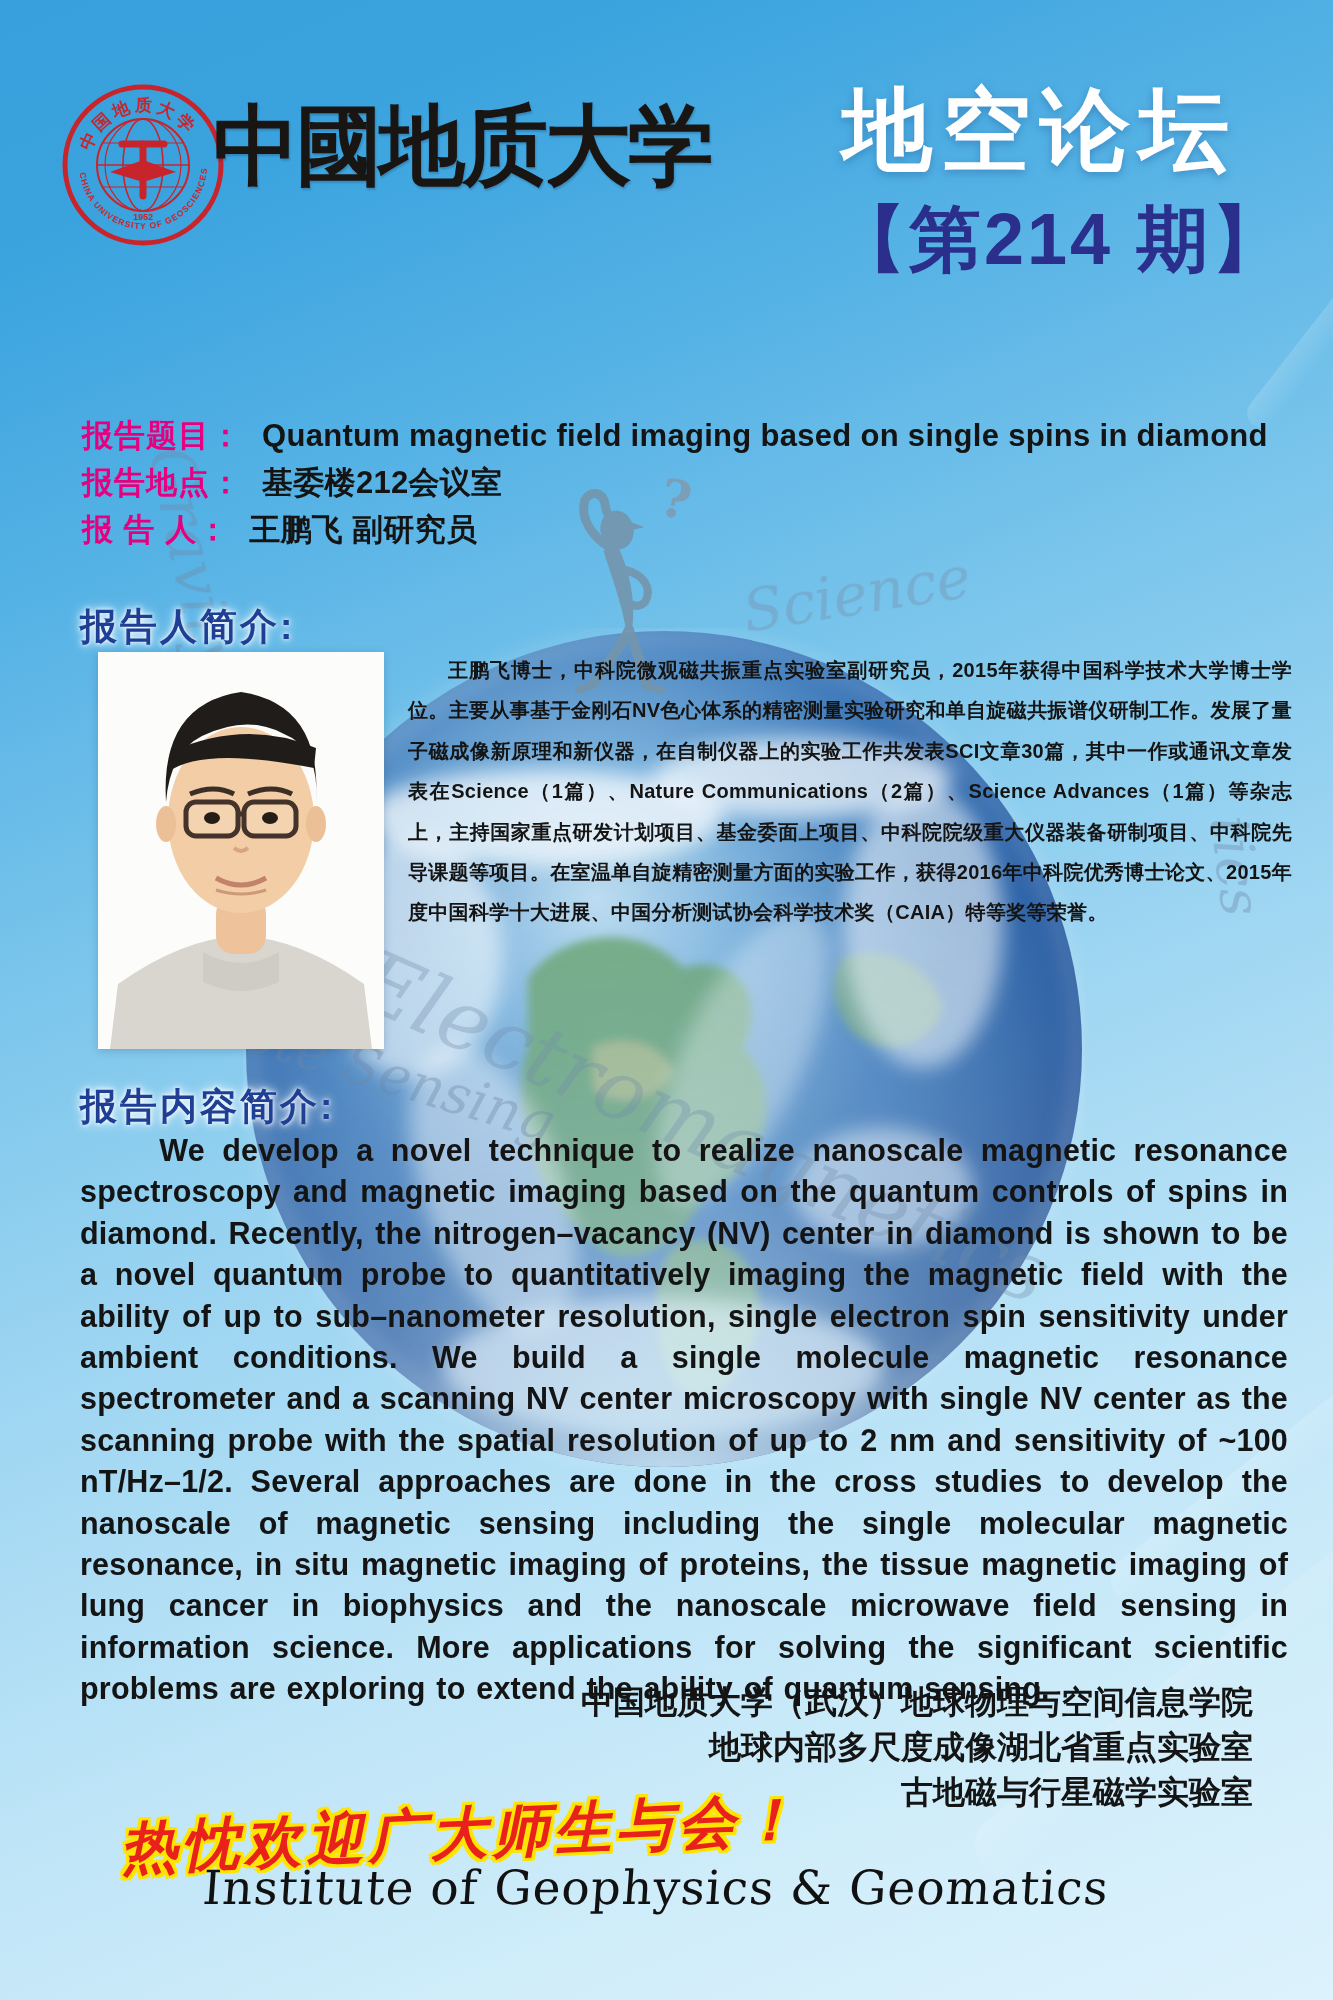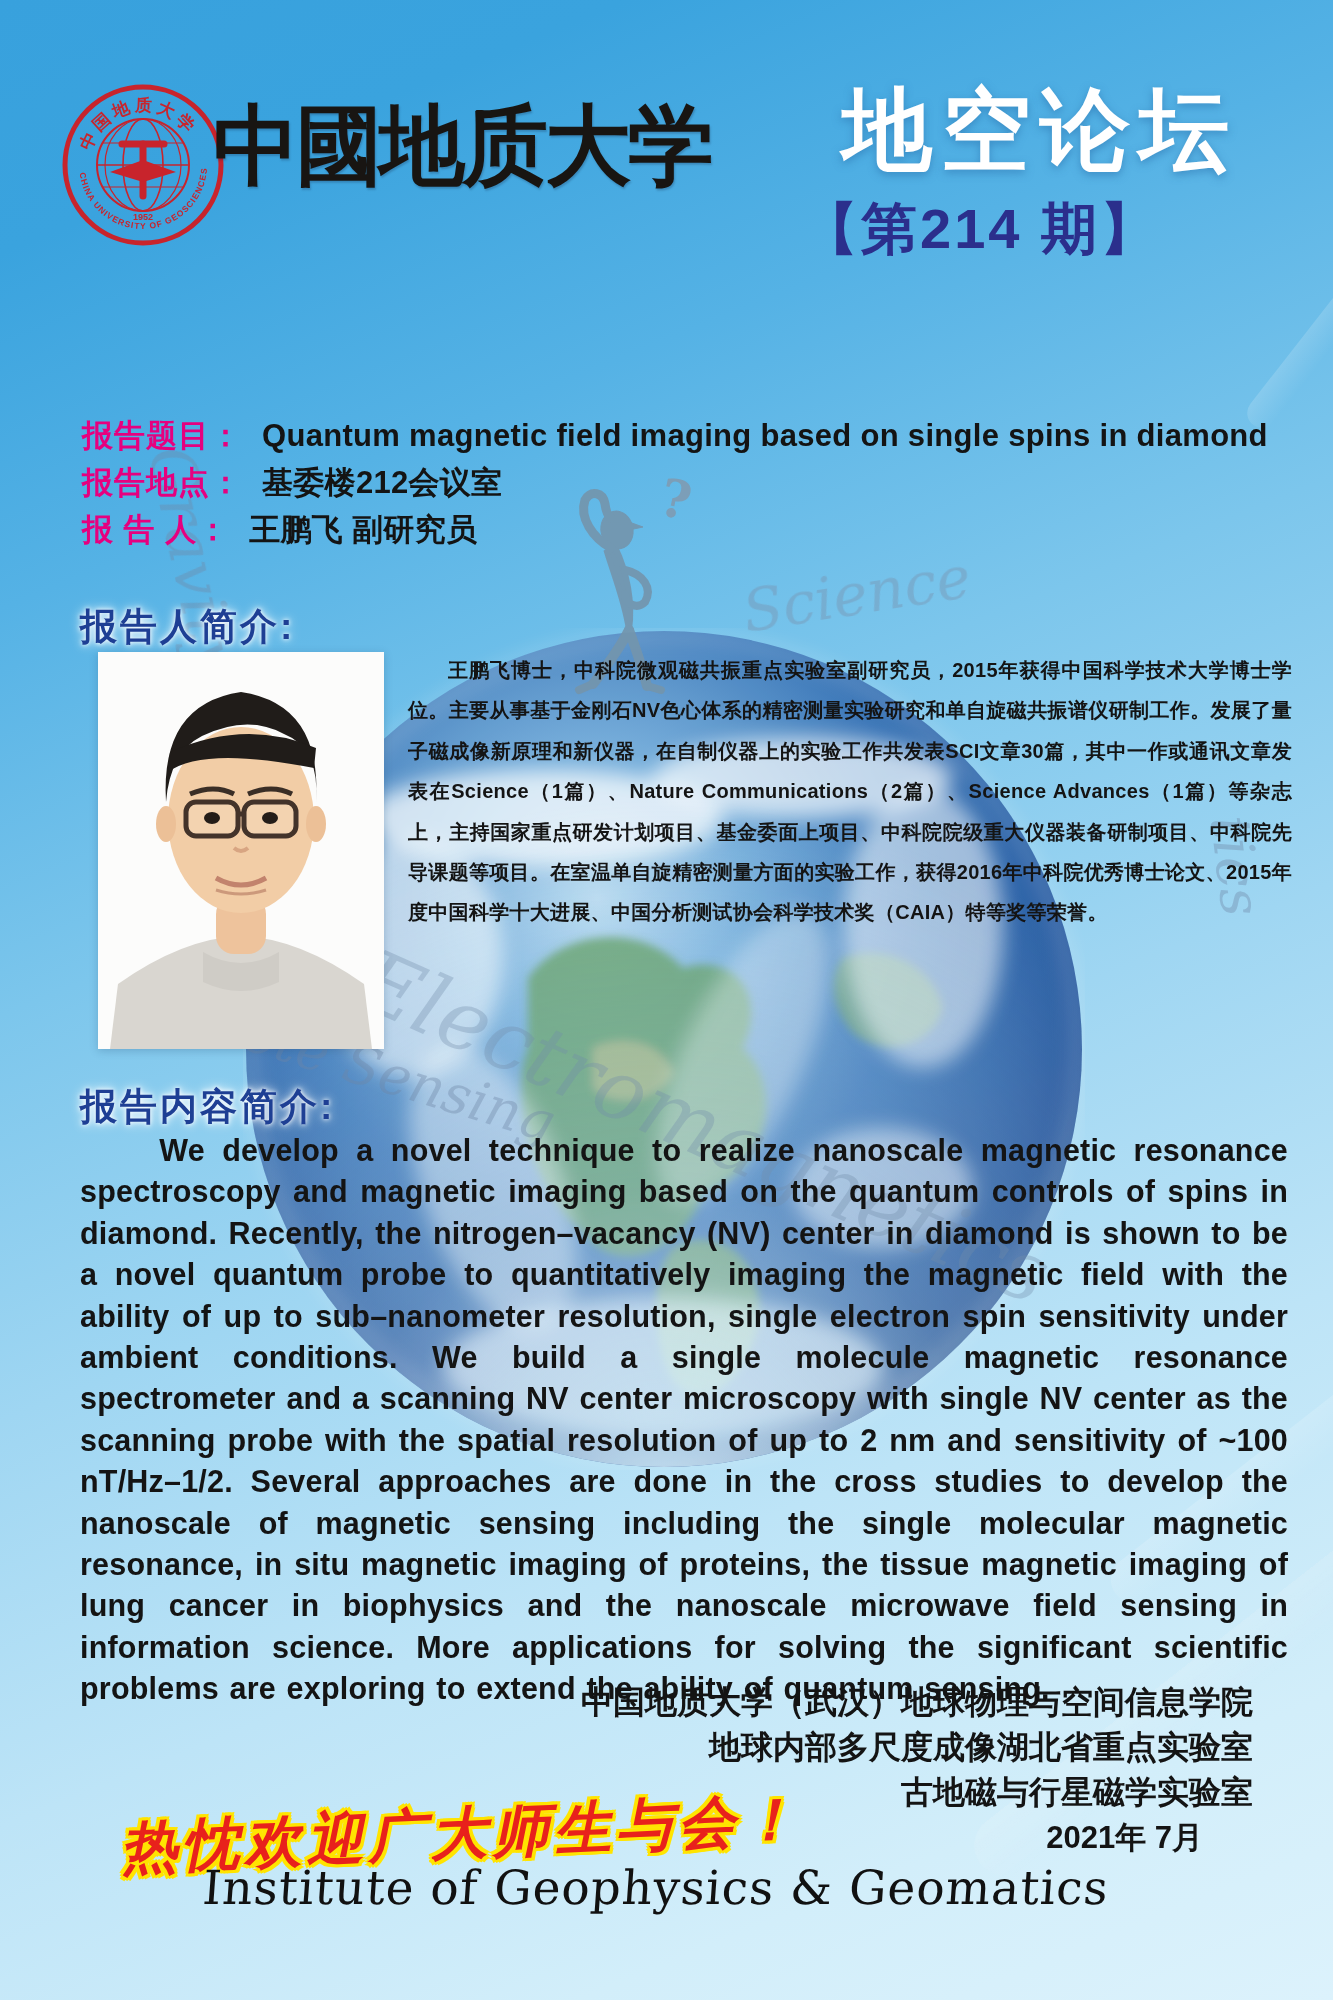--- a/index.html
+++ b/index.html
@@ -15,21 +15,21 @@
   .calligraphy{
     left:213px;top:88px;z-index:3;font-family:"DejaVu Serif",serif;font-weight:bold;
     font-size:86px;letter-spacing:-3px;color:#181512;transform:scaleY(1.02);white-space:nowrap;
     text-shadow:1px 2px 2px rgba(20,40,70,.25);
   }
   .forum-title{
     left:842px;top:70px;z-index:3;font-weight:bold;font-size:90px;letter-spacing:9px;color:#ffffff;
     white-space:nowrap;text-shadow:0 3px 8px rgba(40,110,170,.55);
   }
   .issue{
-    left:802px;top:192px;z-index:3;font-weight:bold;font-size:56px;letter-spacing:3px;
+    left:834px;top:192px;z-index:3;font-weight:bold;font-size:72px;letter-spacing:3px;
     color:#2b2f8c;white-space:nowrap;
   }
   
   .intro{
     left:82px;top:314px;width:1188px;z-index:3;font-size:31px;font-weight:bold;
     line-height:46px;text-align:justify;text-indent:2em;letter-spacing:.5px;
   }
   .details{left:82px;top:412px;z-index:3;}
   .detail-row{height:47px;line-height:47px;white-space:nowrap;font-size:31px;font-weight:bold;}
   .detail-label{color:#e6007f;letter-spacing:1px;margin-right:20px;}
@@ -237,19 +237,18 @@
 
   <div class="abs bio-text">王鹏飞博士，中科院微观磁共振重点实验室副研究员，2015年获得中国科学技术大学博士学位。主要从事基于金刚石NV色心体系的精密测量实验研究和单自旋磁共振谱仪研制工作。发展了量子磁成像新原理和新仪器，在自制仪器上的实验工作共发表SCI文章30篇，其中一作或通讯文章发表在Science（1篇）、Nature Communications（2篇）、Science Advances（1篇）等杂志上，主持国家重点研发计划项目、基金委面上项目、中科院院级重大仪器装备研制项目、中科院先导课题等项目。在室温单自旋精密测量方面的实验工作，获得2016年中科院优秀博士论文、2015年度中国科学十大进展、中国分析测试协会科学技术奖（CAIA）特等奖等荣誉。</div>
 
   <div class="abs section-heading abstract-heading">报告内容简介:</div>
   <div class="abs abstract-text">We develop a novel technique to realize nanoscale magnetic resonance spectroscopy and magnetic imaging based on the quantum controls of spins in diamond. Recently, the nitrogen–vacancy (NV) center in diamond is shown to be a novel quantum probe to quantitatively imaging the magnetic field with the ability of up to sub–nanometer resolution, single electron spin sensitivity under ambient conditions. We build a single molecule magnetic resonance spectrometer and a scanning NV center microscopy with single NV center as the scanning probe with the spatial resolution of up to 2 nm and sensitivity of ~100 nT/Hz–1/2. Several approaches are done in the cross studies to develop the nanoscale of magnetic sensing including the single molecular magnetic resonance, in situ magnetic imaging of proteins, the tissue magnetic imaging of lung cancer in biophysics and the nanoscale microwave field sensing in information science. More applications for solving the significant scientific problems are exploring to extend the ability of quantum sensing.</div>
 
   <div class="abs footer">
     <div class="footer-line">中国地质大学（武汉）地球物理与空间信息学院</div>
     <div class="footer-line">地球内部多尺度成像湖北省重点实验室</div>
     <div class="footer-line">古地磁与行星磁学实验室</div>
-    <div class="footer-line date">2021年 7月</div>
   </div>
 
   <div class="abs welcome">热忱欢迎广大师生与会！</div>
   <div class="abs institute">Institute of Geophysics &amp; Geomatics</div>
 
 </div>
 
 </body></html>

